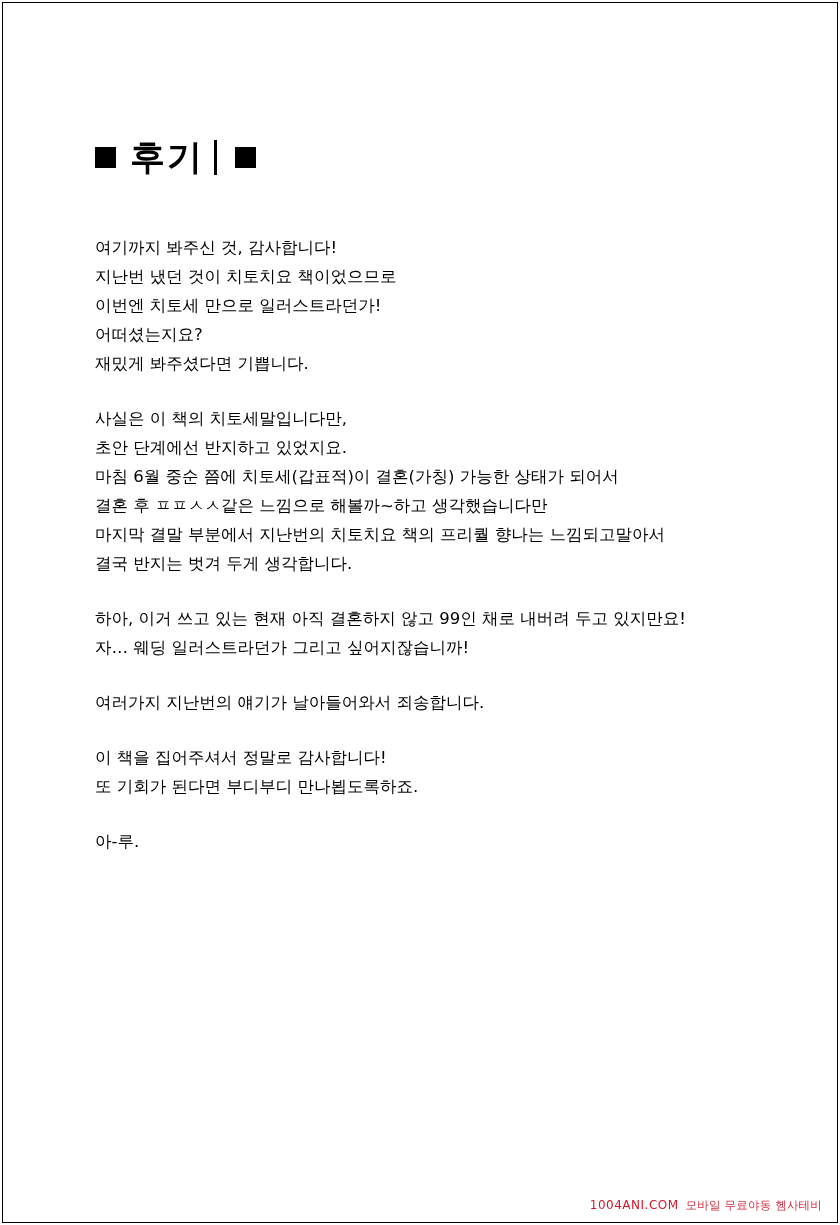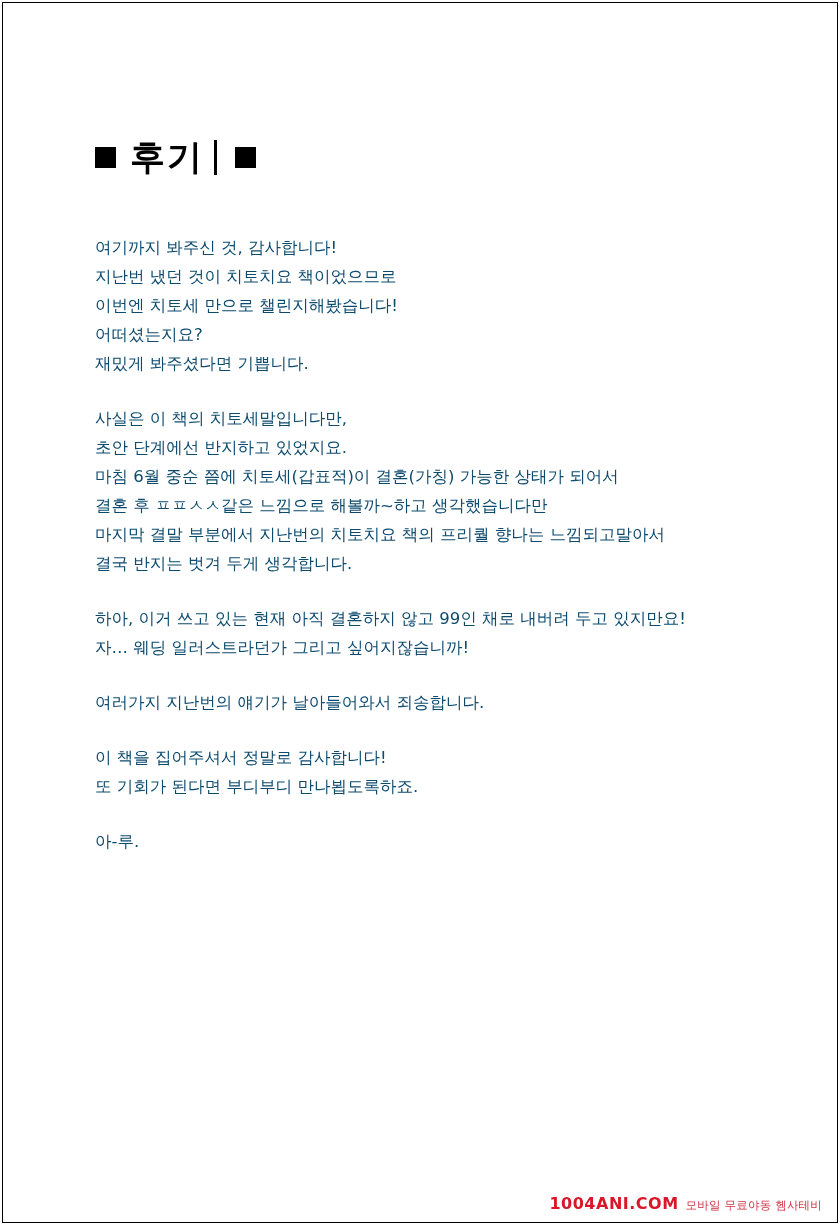--- a/index.html
+++ b/index.html
@@ -53,36 +53,36 @@
     line-height: 1;
     border-right: 3px solid #000;
     padding-right: 10px;
     margin-right: 4px;
   }
   .body-block {
     margin-bottom: 26px;
   }
   .body-line {
     font-size: 16.5px;
-    color: #0c4a6e;
+    color: #000000;
     line-height: 29px;
     white-space: pre-wrap;
   }
   .watermark {
     position: absolute;
     right: 18px;
     bottom: 12px;
     display: flex;
     align-items: baseline;
     gap: 7px;
   }
   .wm-main {
     color: #d8172a;
-    font-size: 16px;
-    font-weight: 700;
+    font-size: 12px;
+    font-weight: 400;
     letter-spacing: 0.5px;
   }
   .wm-sub {
     color: #cf3040;
     font-size: 11.5px;
     letter-spacing: 0.2px;
   }
 </style>
 </head>
 <body>
@@ -94,21 +94,21 @@
 
     <div class="title-row">
       <span class="sq"></span>
       <span class="title-text">후기</span>
       <span class="sq"></span>
     </div>
 
     <div class="body-block">
       <div class="body-line">여기까지 봐주신 것, 감사합니다!</div>
       <div class="body-line">지난번 냈던 것이 치토치요 책이었으므로</div>
-      <div class="body-line">이번엔 치토세 만으로 챌린지해봤습니다!</div>
+      <div class="body-line">이번엔 치토세 만으로 일러스트라던가!</div>
       <div class="body-line">어떠셨는지요?</div>
       <div class="body-line">재밌게 봐주셨다면 기쁩니다.</div>
     </div>
 
     <div class="body-block">
       <div class="body-line">사실은 이 책의 치토세말입니다만,</div>
       <div class="body-line">초안 단계에선 반지하고 있었지요.</div>
       <div class="body-line">마침 6월 중순 쯤에 치토세(갑표적)이 결혼(가칭) 가능한 상태가 되어서</div>
       <div class="body-line">결혼 후 ㅍㅍㅅㅅ같은 느낌으로 해볼까~하고 생각했습니다만</div>
       <div class="body-line">마지막 결말 부분에서 지난번의 치토치요 책의 프리퀄 향나는 느낌되고말아서</div>

